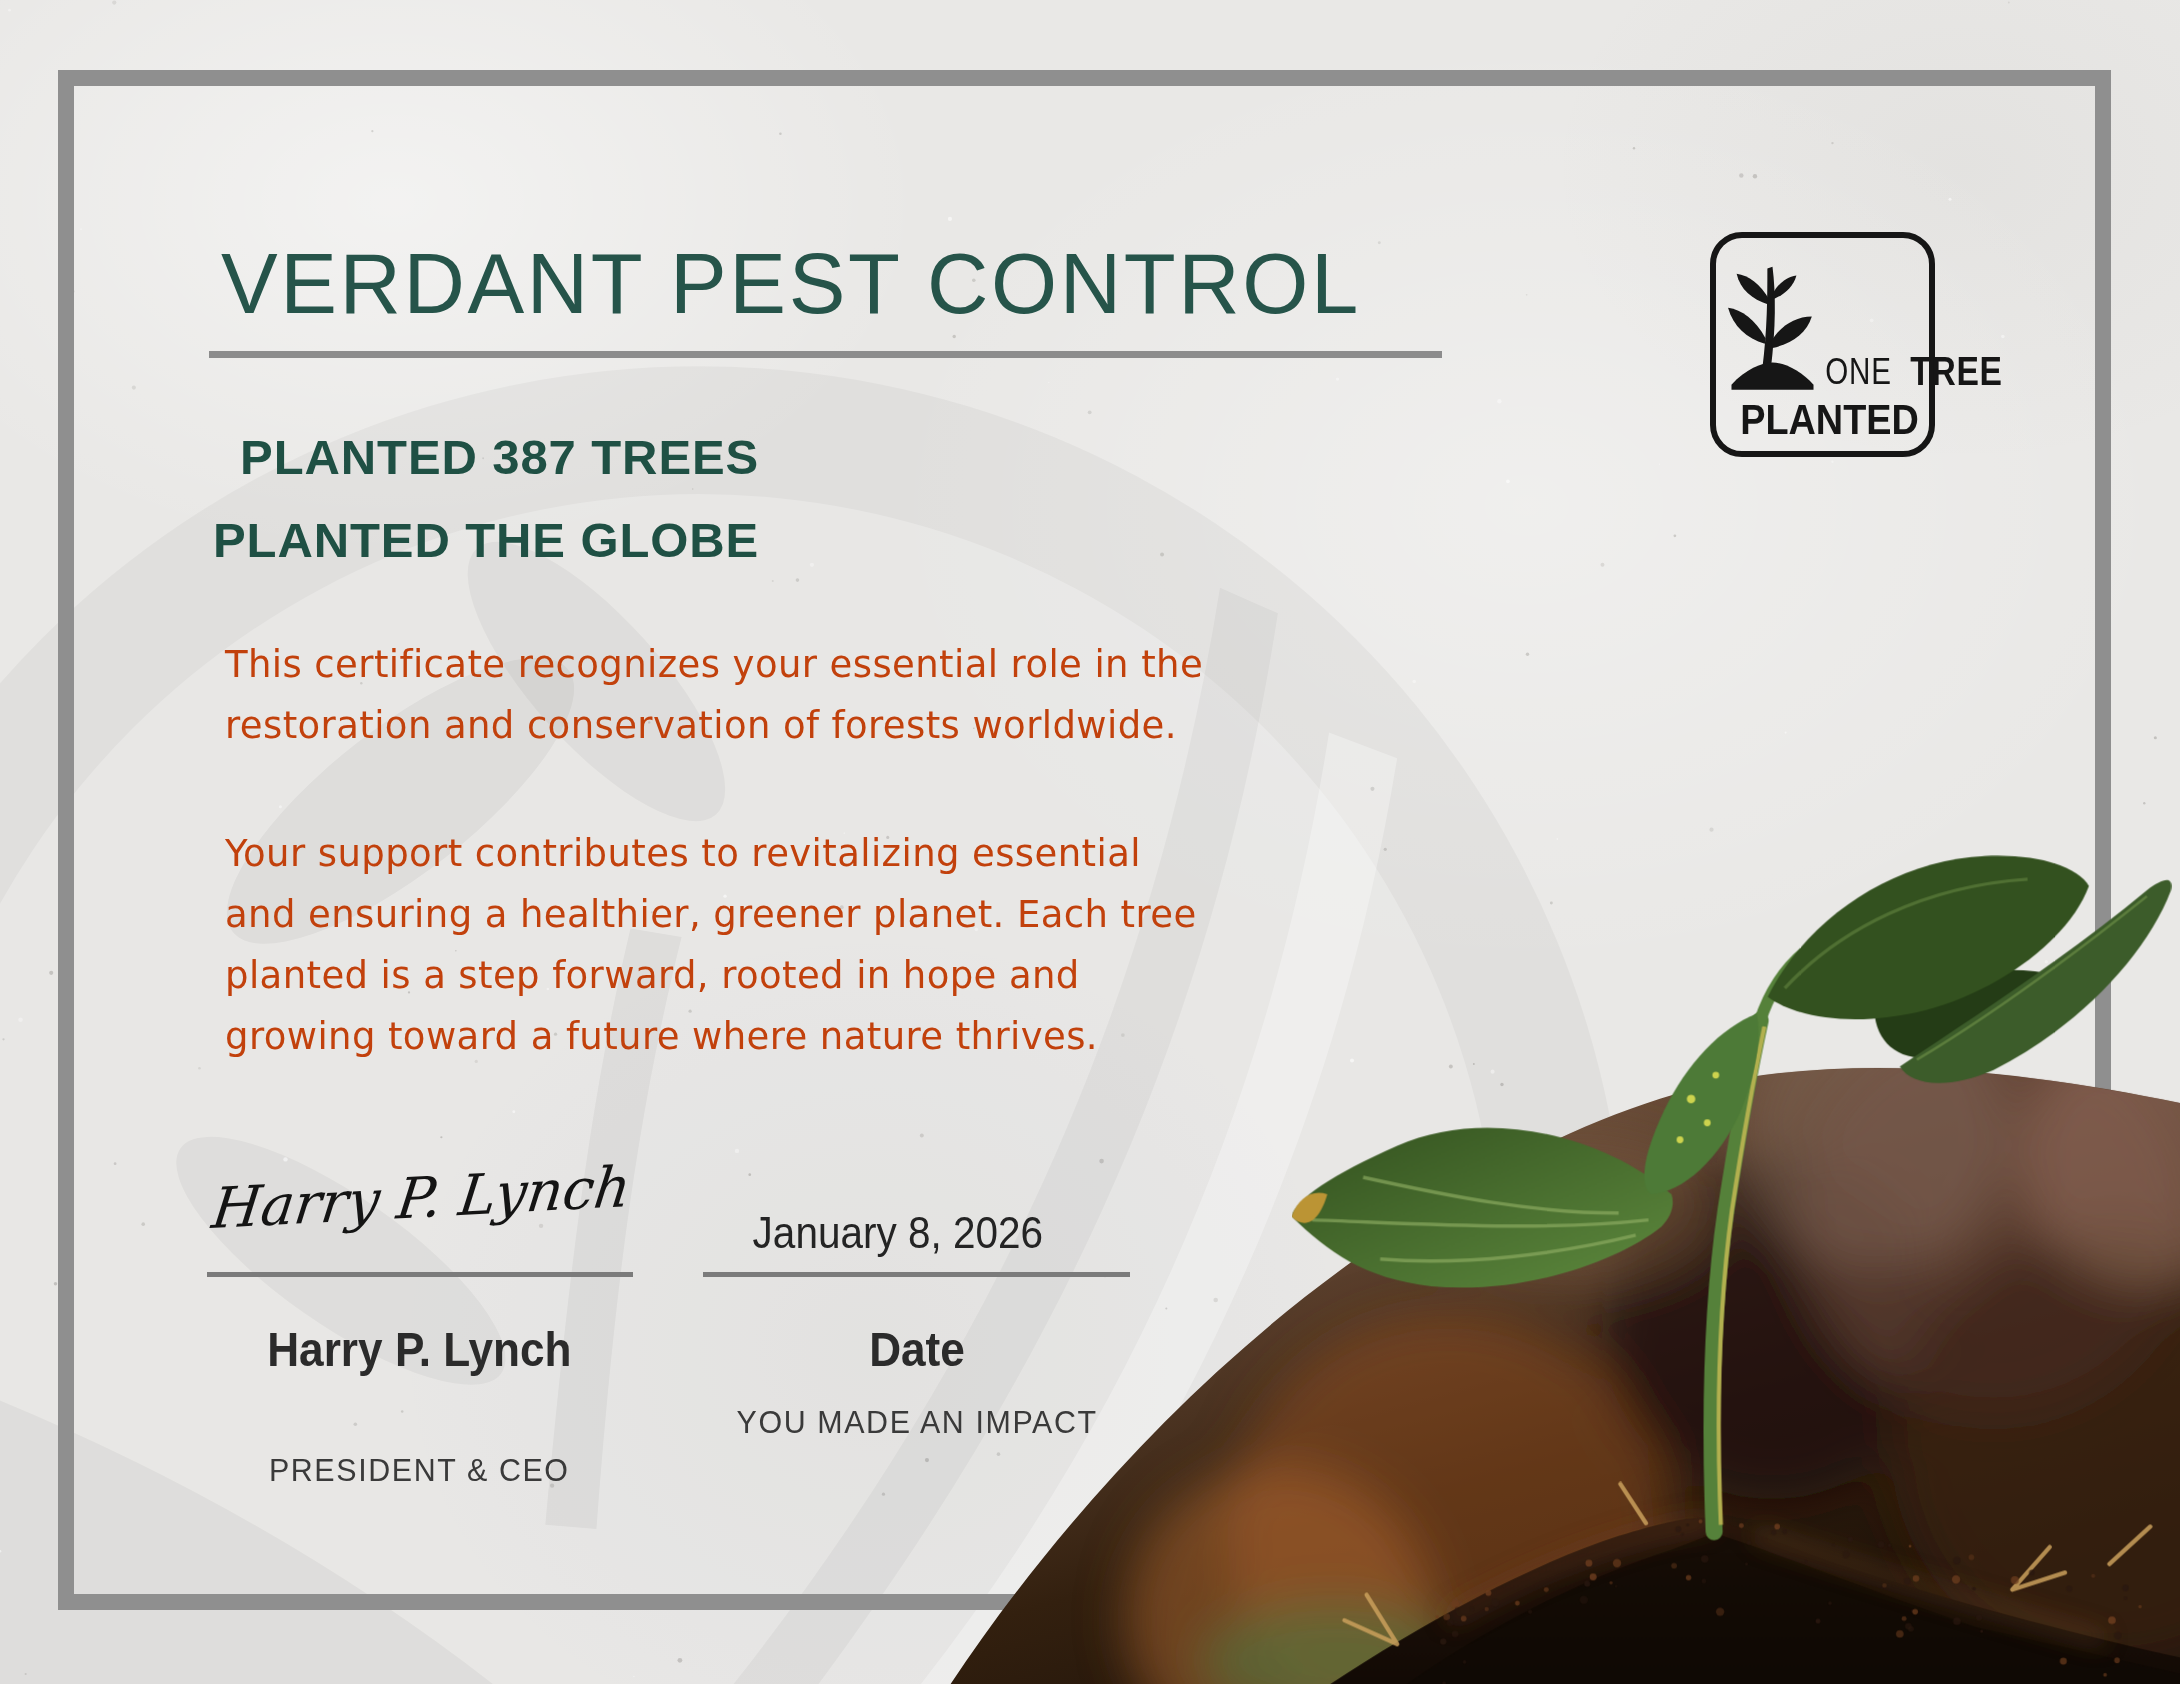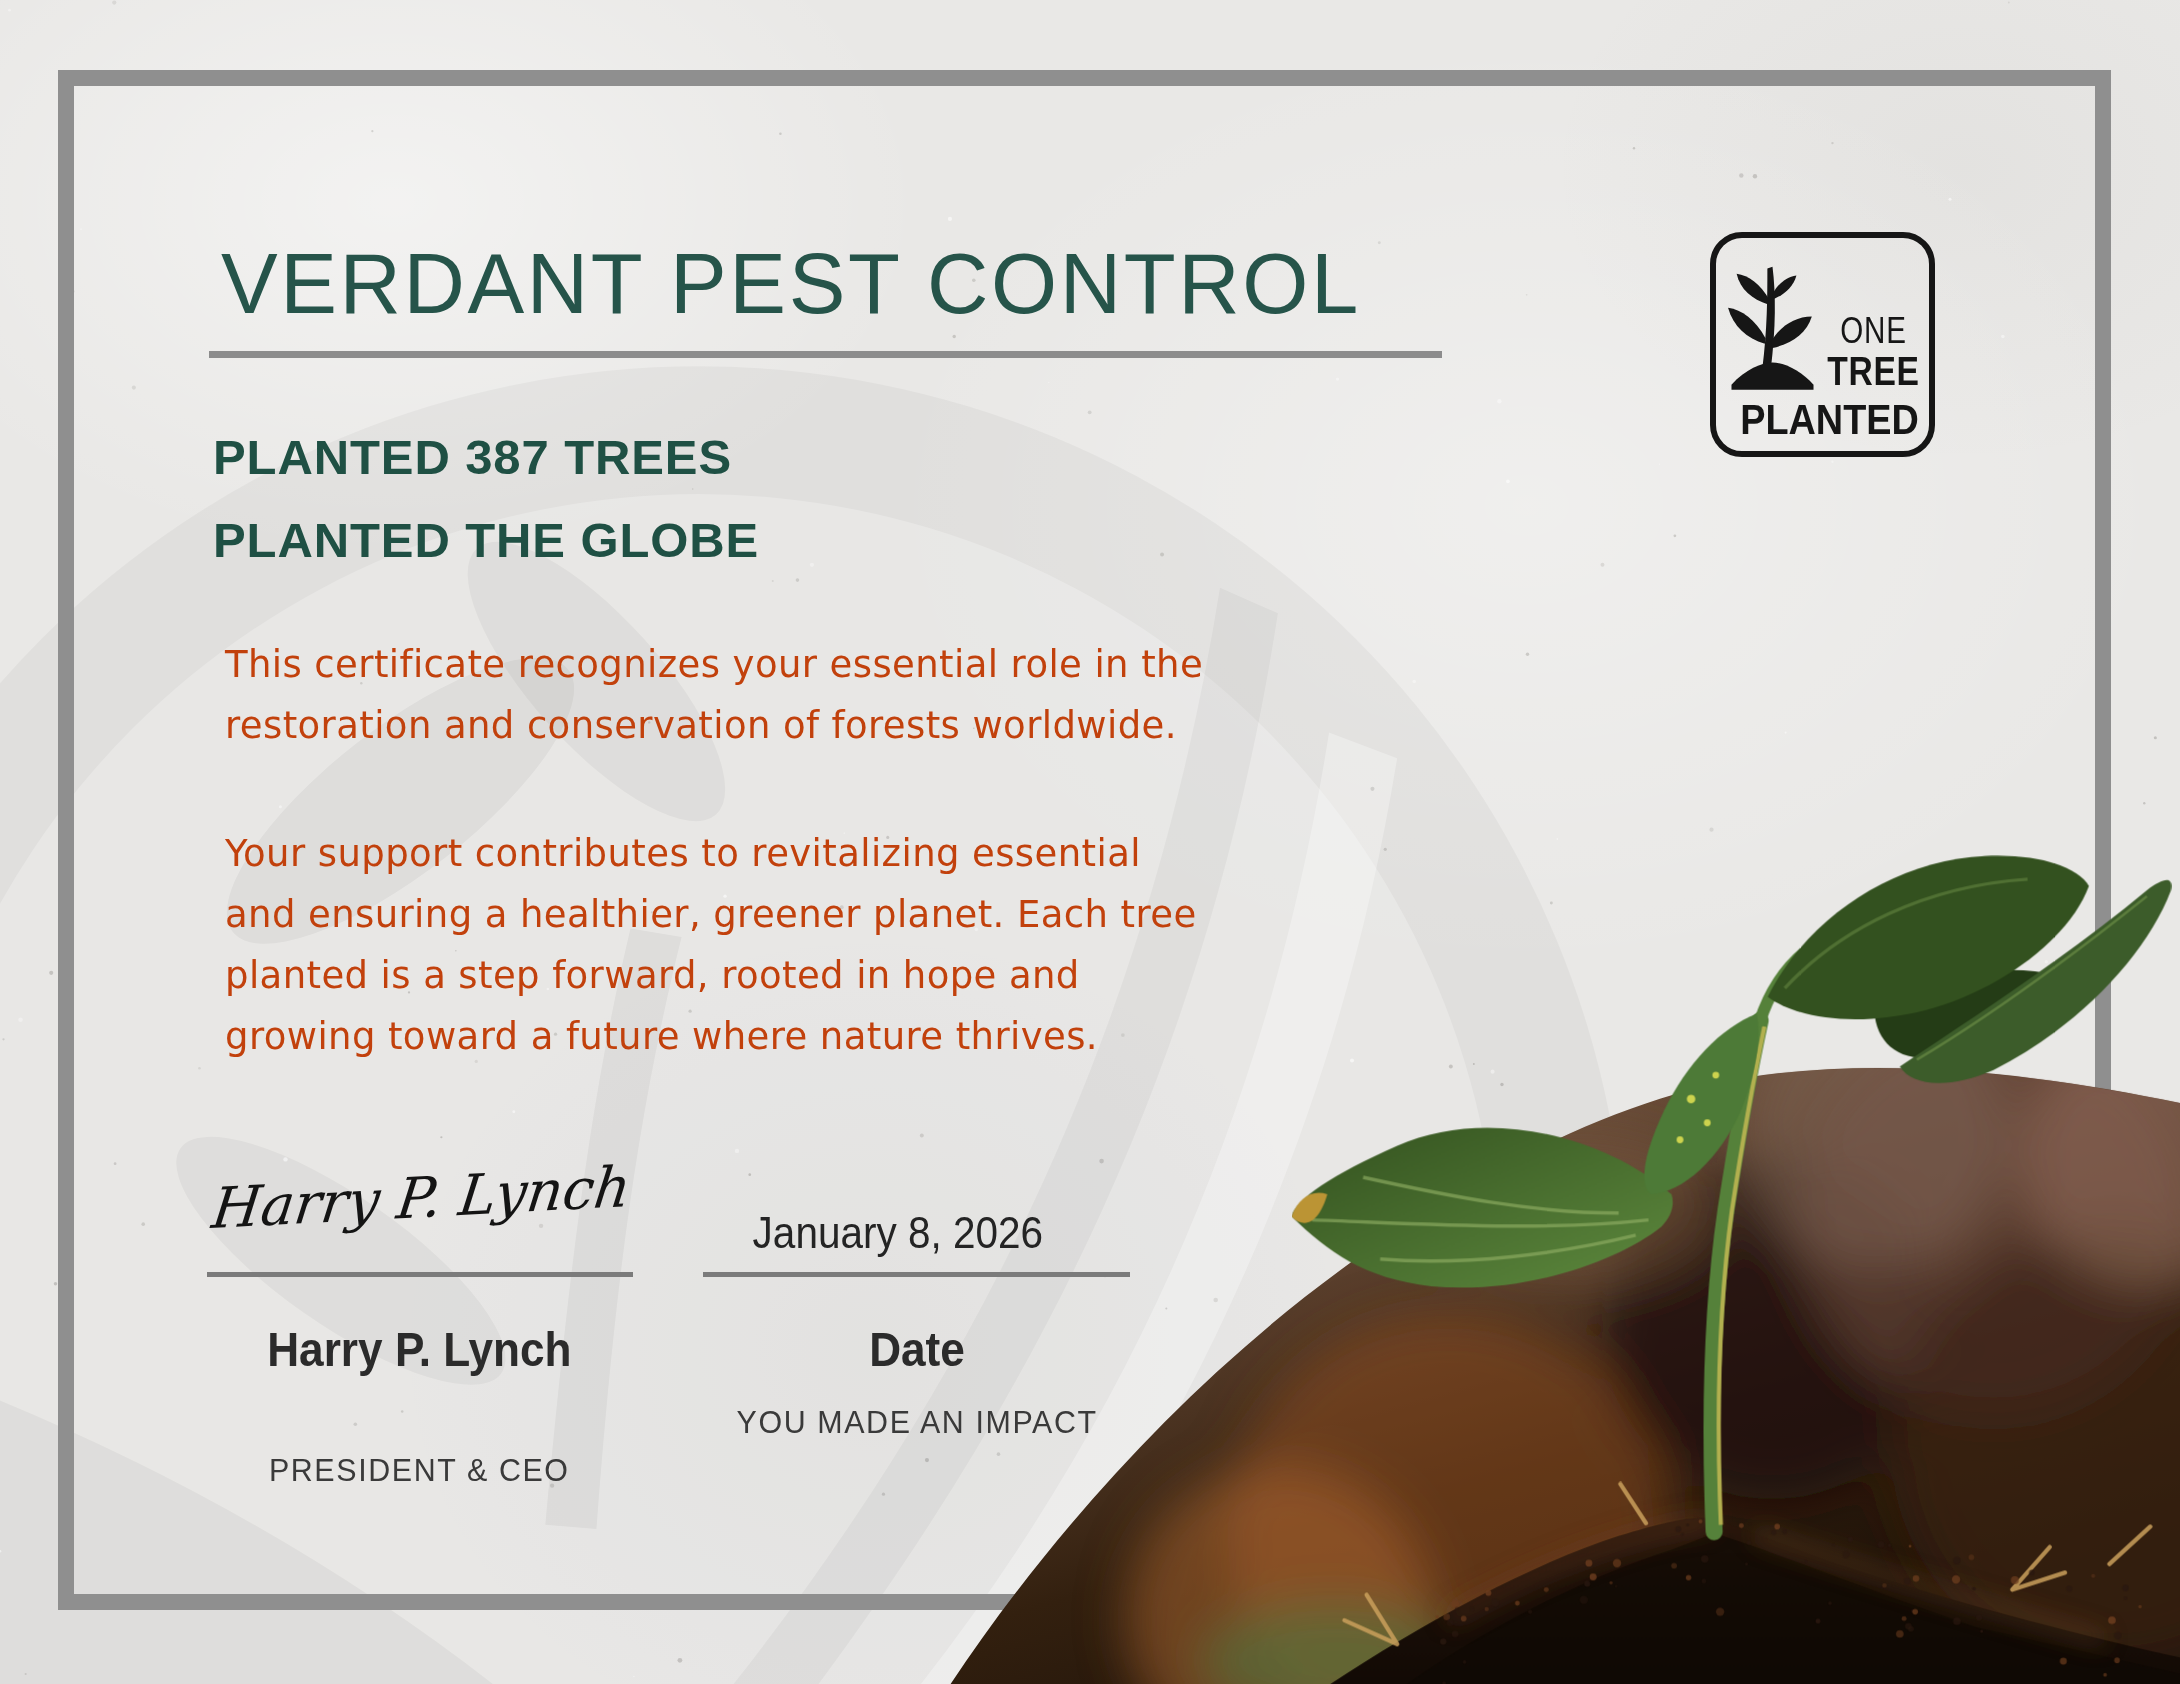--- a/index.html
+++ b/index.html
@@ -27,21 +27,21 @@
   .txt{position:absolute; z-index:3; white-space:nowrap;}
   .title{
     left:221px; top:235px; font-size:85px; letter-spacing:2.6px;
     color:#26544a; font-weight:400;
   }
   .title-rule{
     position:absolute; left:209px; top:351px; width:1233px; height:6.8px;
     background:#8c8c8c; z-index:3;
   }
   .headline{left:213px; top:416px; font-size:49px; font-weight:700;
-    color:#1f5044; line-height:83px; letter-spacing:0.9px;}
+    color:#1f5044; line-height:83px; letter-spacing:0.9px;text-align:right;}
   .para{font-size:37px; color:#c2410c; line-height:61px; letter-spacing:0.4px;
     font-family:"DejaVu Sans", sans-serif;margin-left:12px;}
   .para1{left:213px; top:634px;}
   .para2{left:213px; top:823px;}
   .sig-script{
     left:166px; top:1165px; width:511px; text-align:center;
     font-family:"DejaVu Serif", serif; font-style:italic;
     font-size:56px; color:#141414;
     transform:rotate(-3deg) skewX(-10deg);
   }
@@ -60,21 +60,21 @@
   .cond-n{display:inline-block; transform:scaleX(.95); transform-origin:50% 50%;}
   
   .otp{
     position:absolute; left:1710px; top:232px; width:225px; height:225px;
     border:6.8px solid #161616; border-radius:32px; box-sizing:border-box;
     z-index:3; padding:12px 13.6px 8.5px 12px; display:flex; flex-direction:column;
     color:#161616;
   }
   .otp-top{display:flex; flex:1; align-items:flex-end;}
   .otp-icon{width:89px; height:135px; flex:0 0 auto;}
-  .otp-words{flex:1; display:flex; flex-direction:column; align-items:center;
+  .otp-words{flex:1; display:flex; align-items:center;
     justify-content:flex-end; padding-bottom:1.7px;}
   .otp-one{font-size:37px; font-weight:500; line-height:39px; letter-spacing:0.9px;
     transform:scaleX(.80);}
   .otp-tree{font-size:41px; font-weight:700; line-height:43px; letter-spacing:0.9px;
     transform:scaleX(.82);}
   .otp-planted{text-align:center; font-size:43px; font-weight:600; line-height:48px;
     letter-spacing:0px;}
   .otp-planted .cond-p{display:inline-block; transform:scaleX(.88); transform-origin:50% 50%;}
 </style>
 </head>

